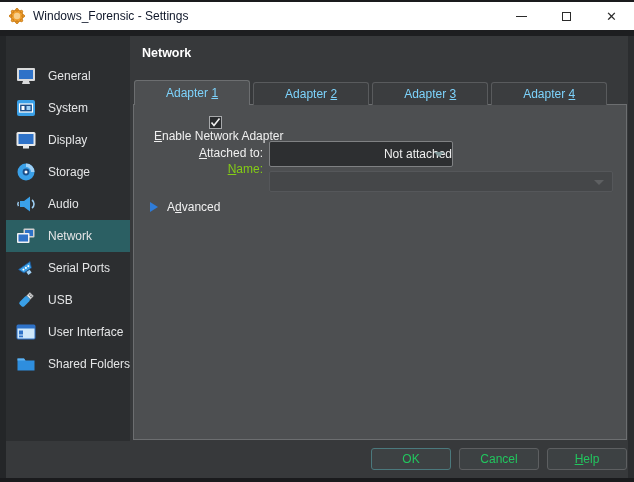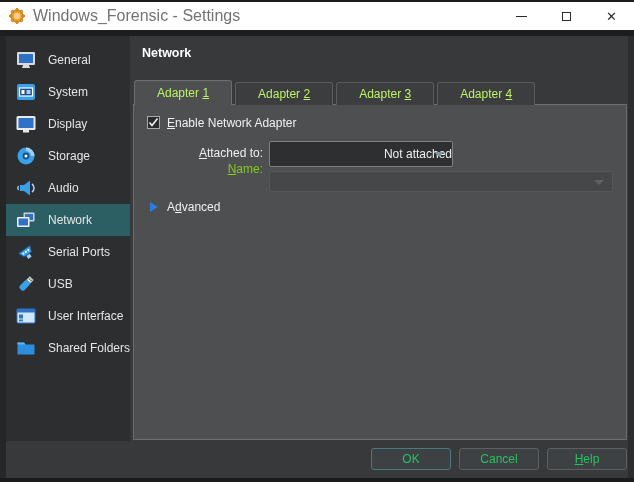--- a/index.html
+++ b/index.html
@@ -3,53 +3,53 @@
 <meta charset="utf-8">
 <style>
   * { margin:0; padding:0; box-sizing:border-box; }
   html,body { background:#1a1b1d; }
   body { font-family:"Liberation Sans", sans-serif; }
   .window { position:relative; width:634px; height:482px; background:#37393b; overflow:hidden; font-size:12px; color:#f0f0f0; }
 
   
   .titlebar { position:absolute; top:0; left:0; width:634px; height:30px; background:#ffffff; border-top:2px solid #1a1b1d; display:flex; align-items:center; }
   .titlebar-icon { width:16px; height:16px; margin-left:9px; }
-  .titlebar-title { margin-left:8px; color:#737373; font-size:16px; flex:1; }
+  .titlebar-title { margin-left:8px; color:#0f172a; font-size:12px; flex:1; }
   .tb-controls { display:flex; height:100%; }
   .tb-btn { width:45px; height:100%; display:flex; align-items:center; justify-content:center; cursor:default; }
   .glyph-min { width:11px; height:0; border-top:1px solid #2b2b2b; }
   .glyph-max { width:9px; height:9px; border:1px solid #2b2b2b; }
   .glyph-close { color:#2b2b2b; font-size:13px; line-height:1; }
 
   
   .frame-top    { position:absolute; left:0; top:30px; width:634px; height:6px; background:#1d1e20; }
   .frame-left   { position:absolute; left:0; top:36px; width:6px;  height:446px; background:#242628; }
   .frame-right  { position:absolute; left:628px; top:36px; width:6px; height:446px; background:#2b2d2f; }
   .frame-bottom { position:absolute; left:0; top:478px; width:634px; height:4px; background:#1a1b1d; }
 
   
-  .sidebar { position:absolute; left:6px; top:36px; width:124px; height:405px; background:#2c2e30; padding-top:8px; }
+  .sidebar { position:absolute; left:6px; top:36px; width:124px; height:405px; background:#2c2e30; padding-top:24px; }
   .side-item { height:32px; display:flex; align-items:center; padding-left:8px; cursor:default; }
   .side-item.selected { background:#2b5f63; }
   .side-icon { width:24px; height:24px; flex:0 0 24px; display:flex; align-items:center; justify-content:center; }
   .side-label { margin-left:10px; color:#e4e5e6; white-space:nowrap; }
 
   
   .page-title { position:absolute; left:142px; top:46px; font-weight:bold; font-size:12.5px; color:#ffffff; }
 
   
   .tabbar { position:absolute; left:134px; top:80px; display:flex; align-items:flex-end; gap:3px; z-index:3; }
-  .tab { height:23px; line-height:22px; padding:0 22px; background:#3b3d3f; border:1px solid #595b5d; border-bottom:none; border-radius:3px 3px 0 0; color:#bef264; cursor:default; }
+  .tab { height:23px; line-height:22px; padding:0 31px; background:#3b3d3f; border:1px solid #595b5d; border-bottom:none; border-radius:3px 3px 0 0; color:#7dd3fc; cursor:default; }
   .tab.active { height:25px; line-height:24px; background:#4d4f51; border-color:#6c6e70; }
   .mn { text-decoration:underline; text-underline-offset:1px; }
 
   
   .panel { position:absolute; left:133px; top:104px; width:494px; height:336px; background:#4d4f51; border:1px solid #6c6e70; z-index:2; }
 
-  .cb-row { position:absolute; left:13px; top:11px; display:flex; align-items:flex-start; cursor:default; }
+  .cb-row { position:absolute; left:13px; top:11px; display:flex; align-items:center; cursor:default;flex-direction:column; }
   .checkbox { width:13px; height:13px; background:#292b2d; border:1px solid #a7a9ab; display:flex; align-items:center; justify-content:center; }
   .cb-label { margin-left:7px; }
 
   .field-label { position:absolute; left:0; width:129px; text-align:right; }
   .lbl-attached { top:41px; color:#f0f0f0; }
   .lbl-name { top:57px; color:#84cc16; }
 
   .combo { position:absolute; border-radius:2px; display:flex; align-items:center; }
   .combo-attached { left:135px; top:36px; width:184px; height:26px; background:#2d2f31; border:1px solid #7f8183; padding-left:4px; color:#f0f0f0;justify-content:flex-end; }
   .combo-name { left:135px; top:66px; width:344px; height:21px; background:#454749; border:1px solid #55575a; }

